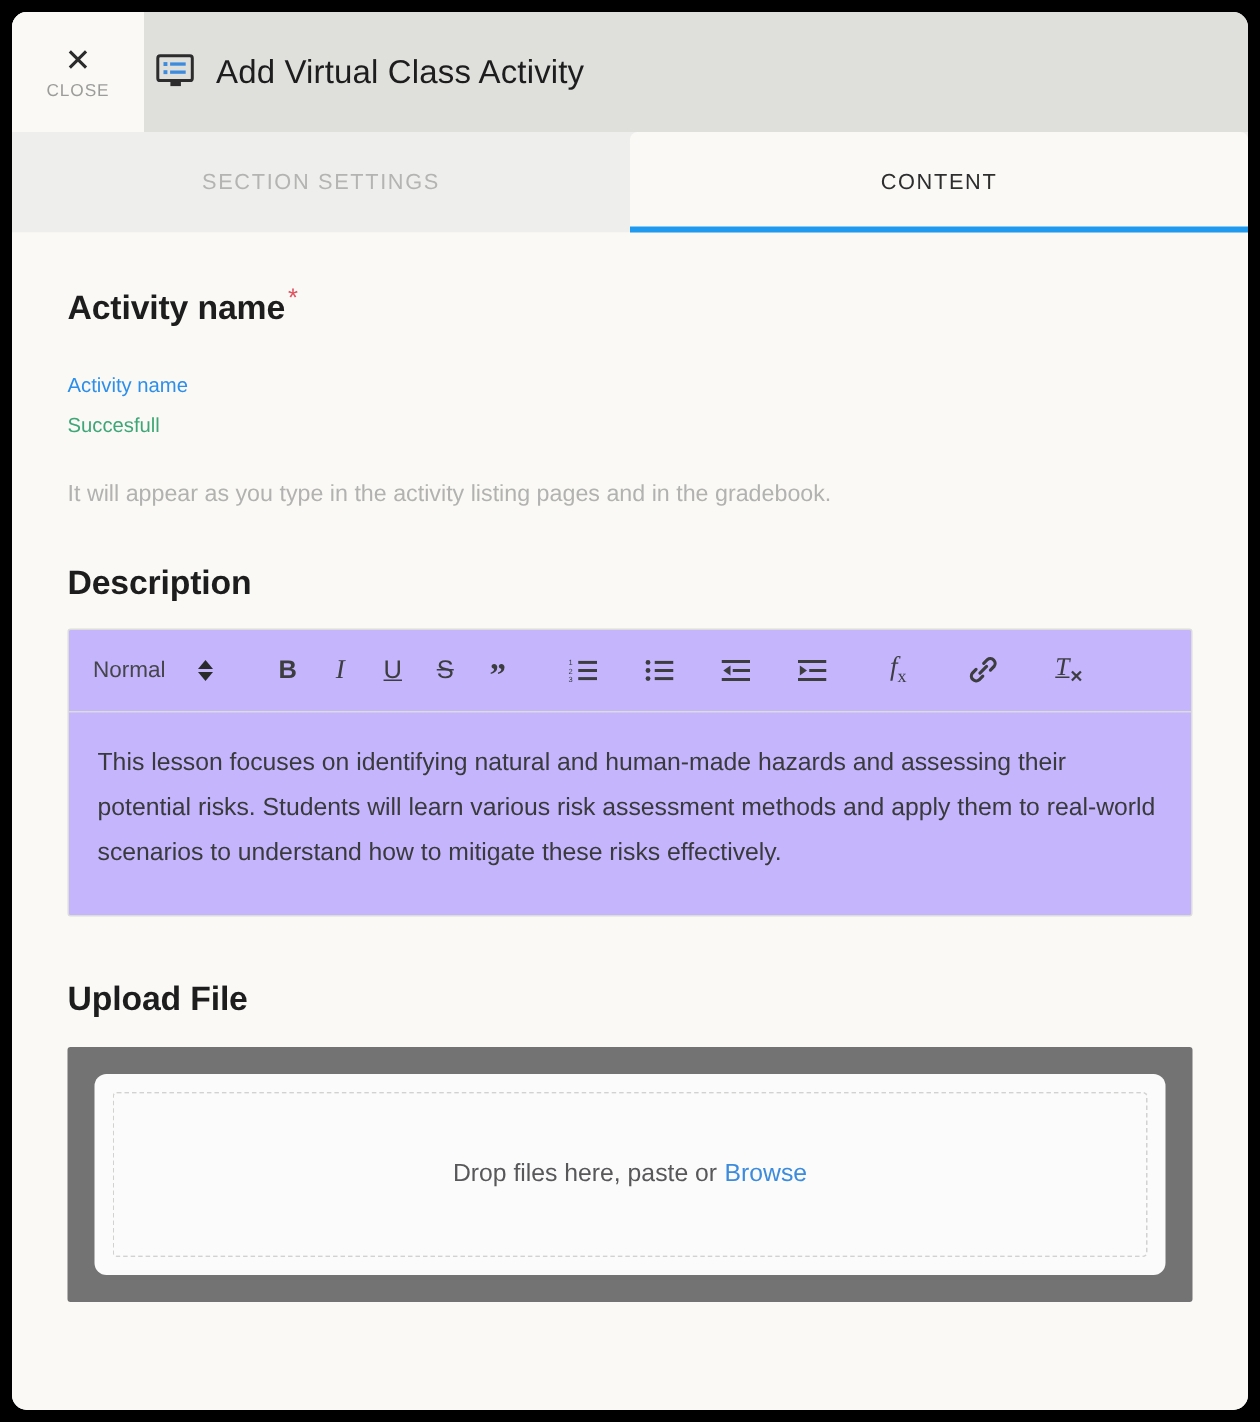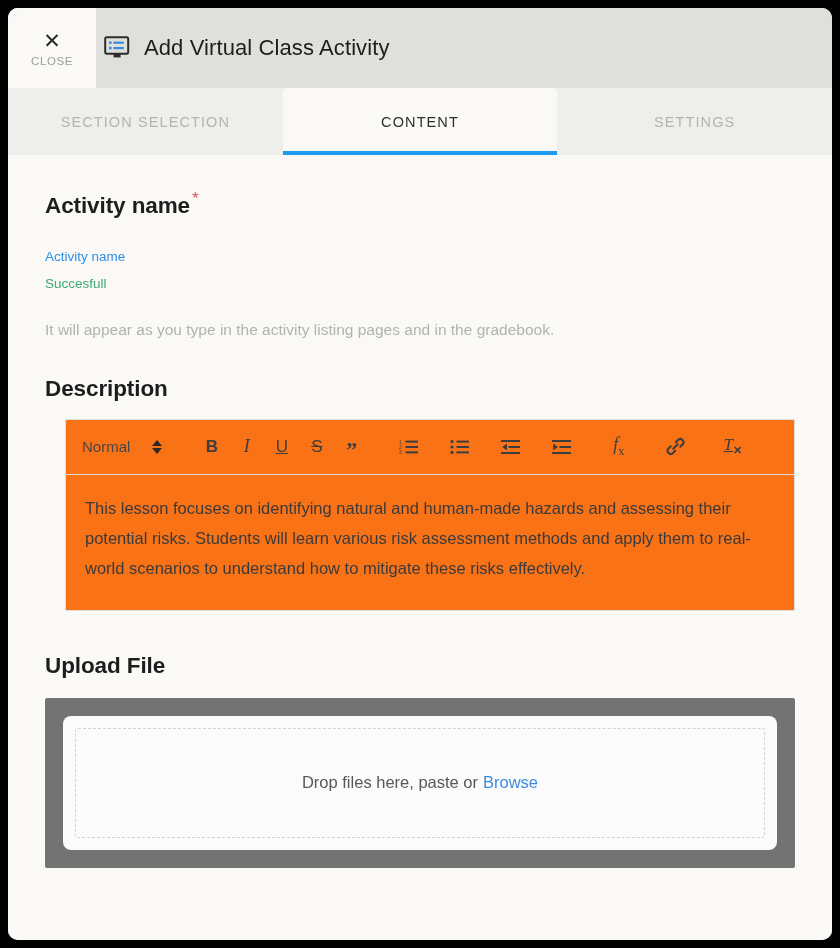--- a/index.html
+++ b/index.html
@@ -167,22 +167,21 @@
     color: #b2b2b0;
   }
 
   
   .desc-heading { margin-top: 37px; }
 
   .editor {
     margin-top: 17px;
     border: 1px solid #dcdcd8;
     border-radius: 2px;
-    background: #f97316;
-    margin-left: 20px;
+    background: #c4b5fd;
   }
   .editor-toolbar {
     height: 55px;
     border-bottom: 1px solid #dcdcd8;
     display: flex;
     align-items: center;
     padding: 0 16px;
     gap: 0;
   }
   .tb-select {
@@ -293,23 +292,22 @@
         <rect x="9.4" y="5.6" width="10.4" height="2.2" fill="#3c8bdc"></rect>
         <rect x="5" y="10.8" width="2.6" height="2.6" fill="#3c8bdc"></rect>
         <rect x="9.4" y="11" width="10.4" height="2.2" fill="#3c8bdc"></rect>
         <rect x="9.6" y="18" width="7" height="3.4" fill="#2c2c2c"></rect>
       </svg>
       <div class="header-title">Add Virtual Class Activity</div>
     </div>
   </div>
 
   <div class="tabbar">
-    <button class="tab">SECTION SELECTION</button>
+    <button class="tab">SECTION SETTINGS</button>
     <button class="tab active">CONTENT</button>
-    <button class="tab">SETTINGS</button>
   </div>
 
   <div class="body">
 
     <h2 class="section-heading">
       <span>Activity name</span><span class="req-star">*</span>
     </h2>
 
     <div class="field-block">
       <div class="field-label">Activity name</div>

